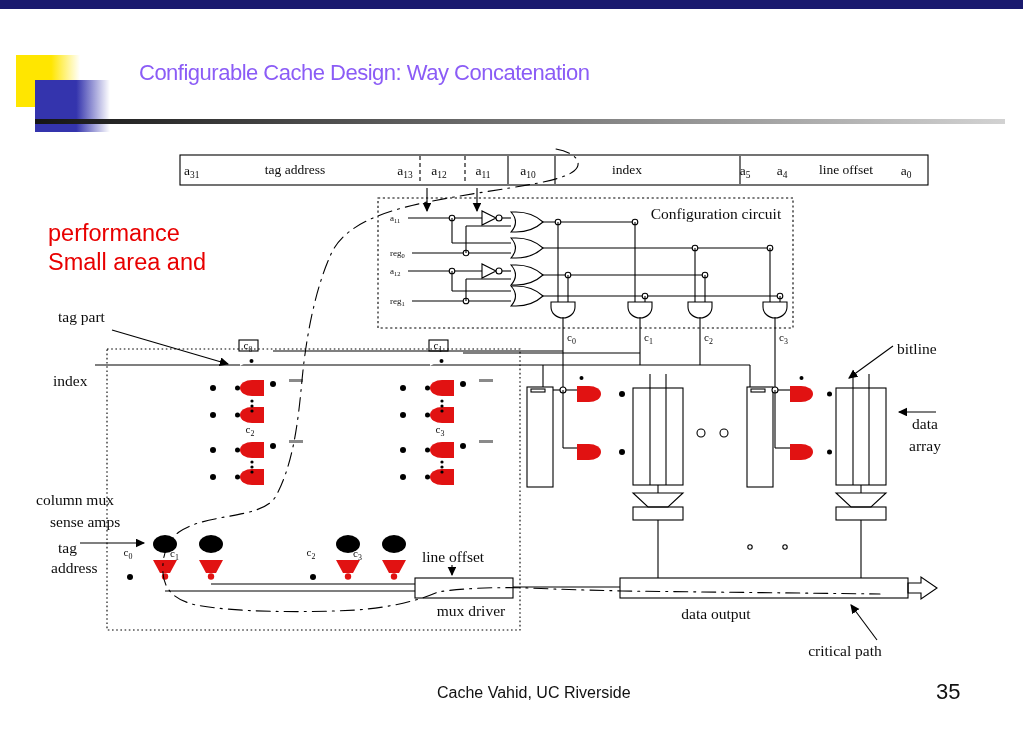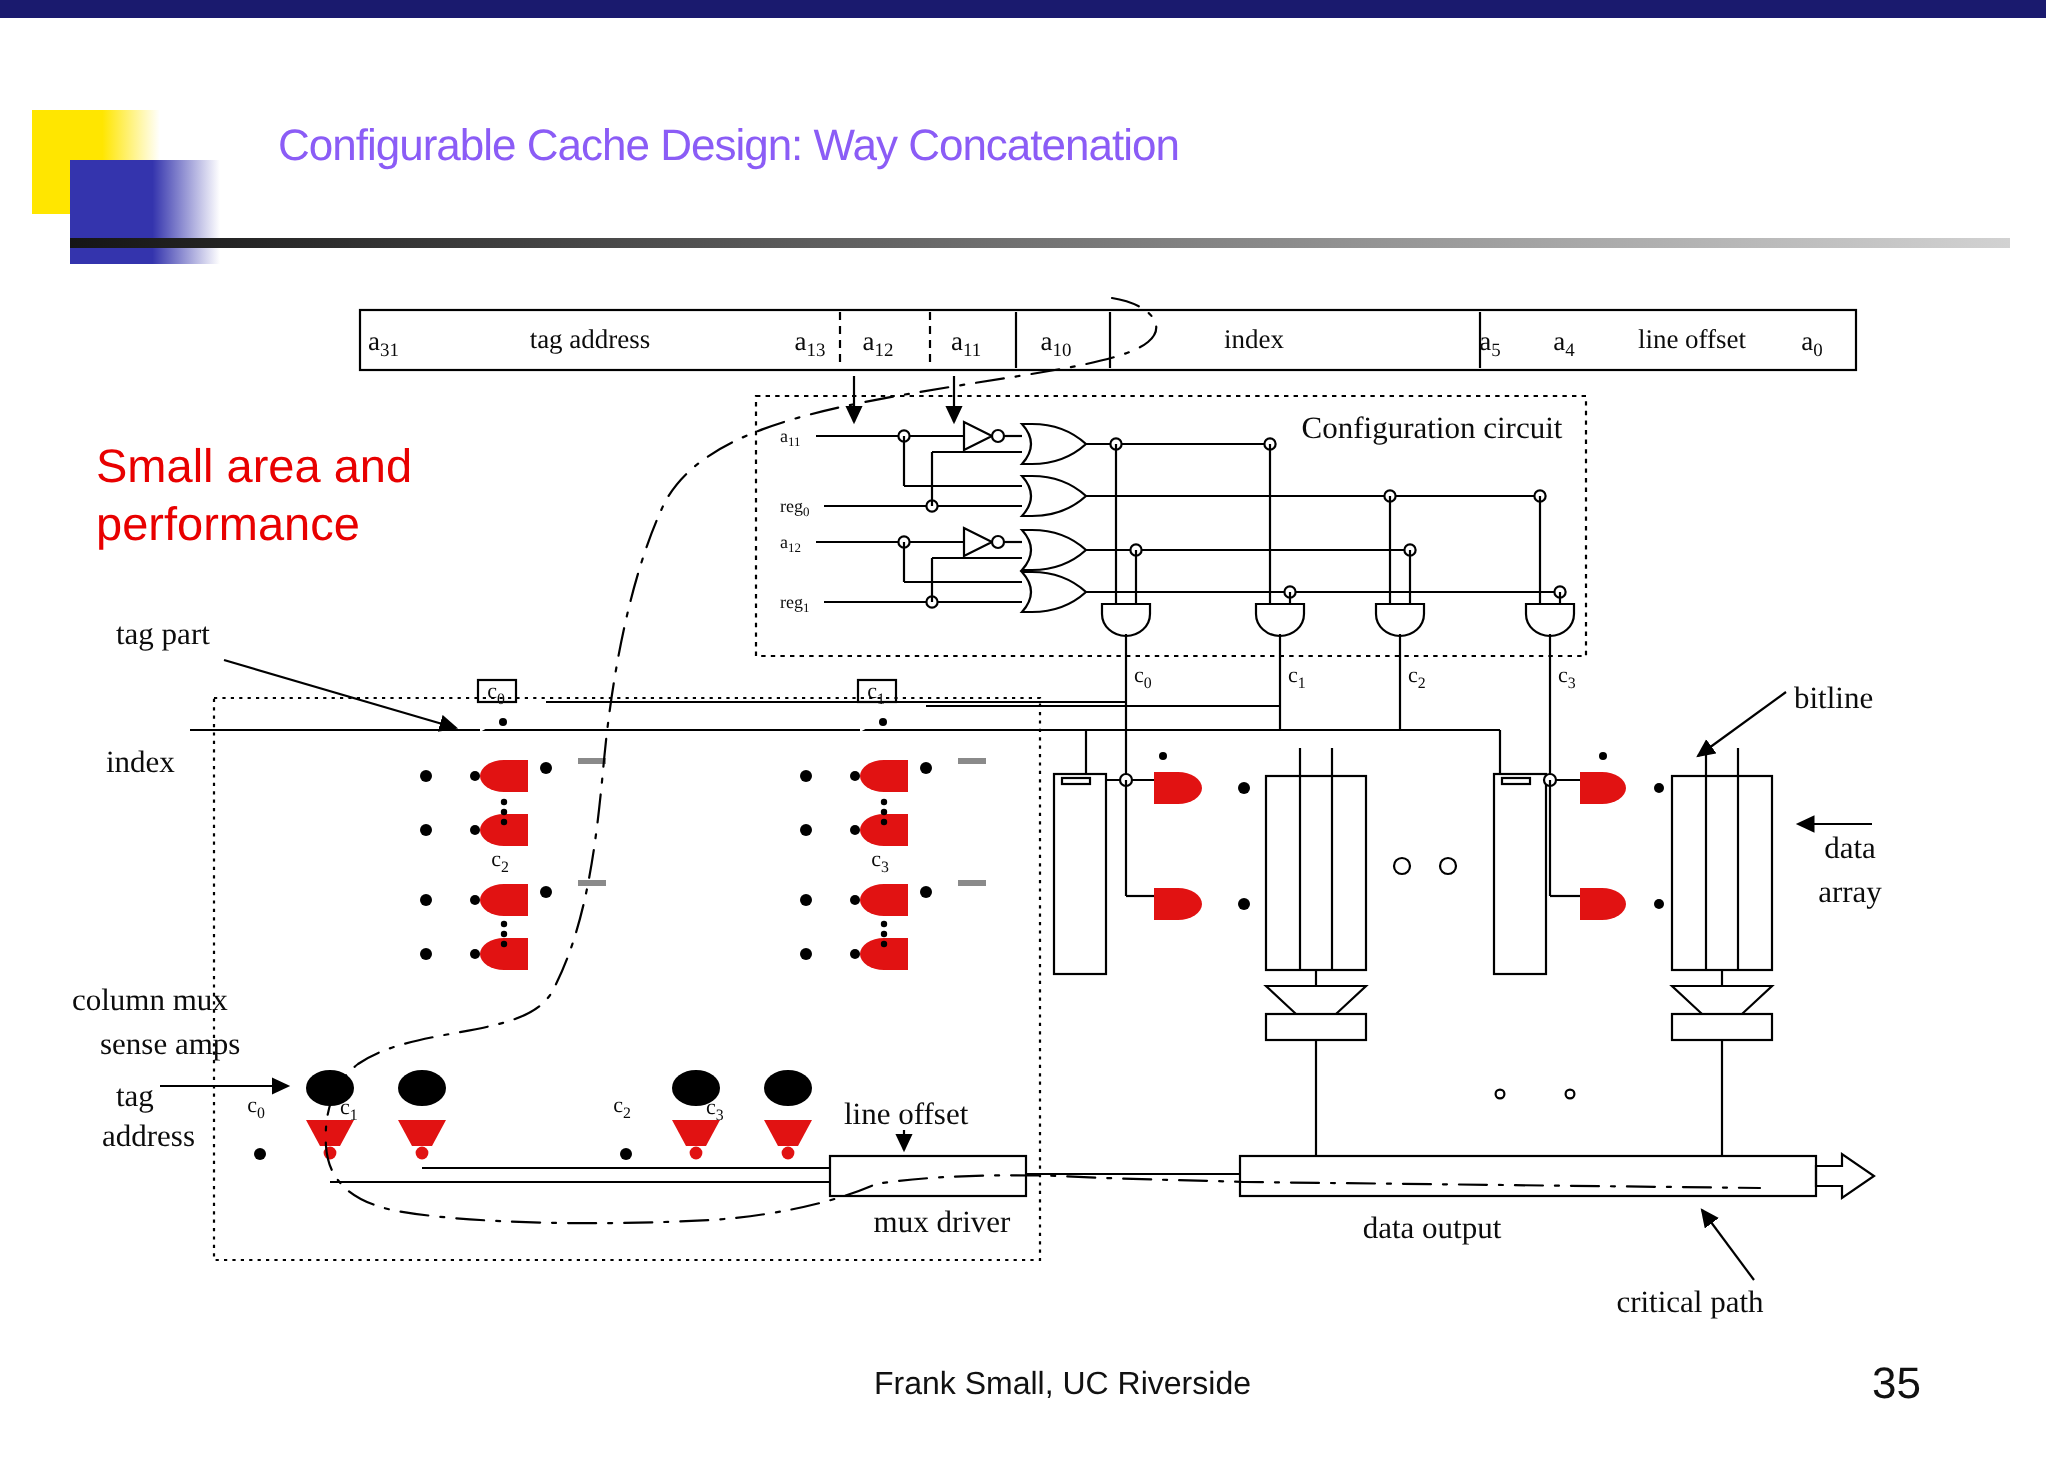--- a/index.html
+++ b/index.html
@@ -39,22 +39,22 @@
 </head>
 <body>
 
 <div class="topbar"></div>
 <div class="sq-y"></div>
 <div class="sq-b"></div>
 <div class="rule"></div>
 <div class="title">Configurable Cache Design: Way Concatenation</div>
 
 <div class="annot">
+  <span>performance</span>
   <span>Small area and</span>
-  <span>performance</span>
 </div>
 
 <svg class="diagram" width="1023" height="731" viewBox="0 0 1023 731">
   <defs>
     <marker id="ah" markerWidth="9" markerHeight="9" refX="7.5" refY="4" orient="auto">
       <path d="M0,0L8.5,4L0,8Z" fill="#000" stroke="none"></path>
     </marker>
 
     <g id="crossX">
       <line x1="0" y1="0" x2="40" y2="18"></line>
@@ -365,14 +365,14 @@
          C 166,542 162,557 163,573
          C 164,589 174,600 196,605
          C 232,612 300,613 356,610
          C 396,607 422,599 438,592
          C 462,588 500,587 530,588
          C 570,590 596,590 622,591
          L 880,594"></path>
   </g>
 </svg>
 
-<div class="footer-center">Frank Small, UC Riverside</div>
+<div class="footer-center">Cache Vahid, UC Riverside</div>
 <div class="pagenum">35</div>
 
 </body></html>

